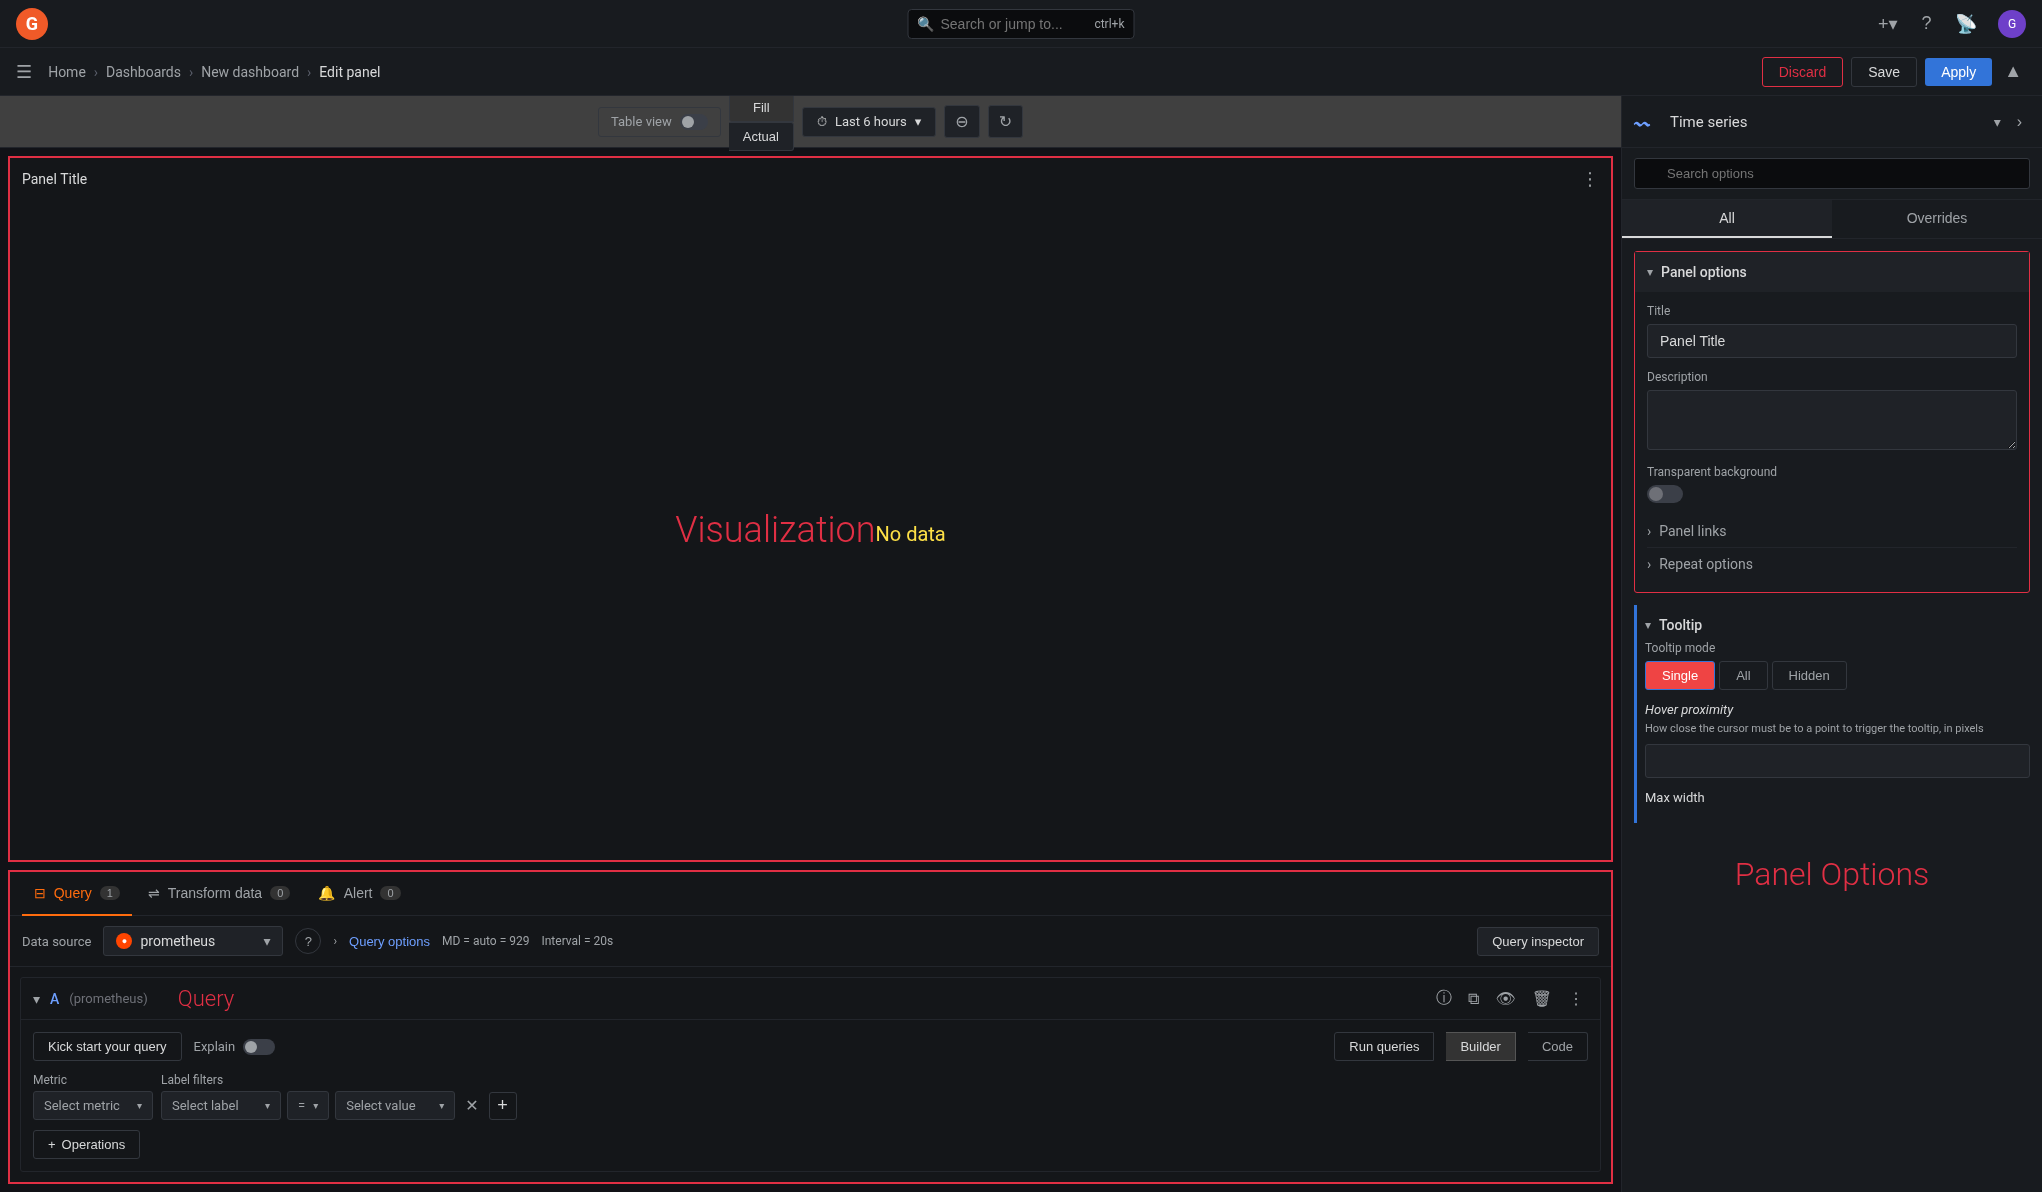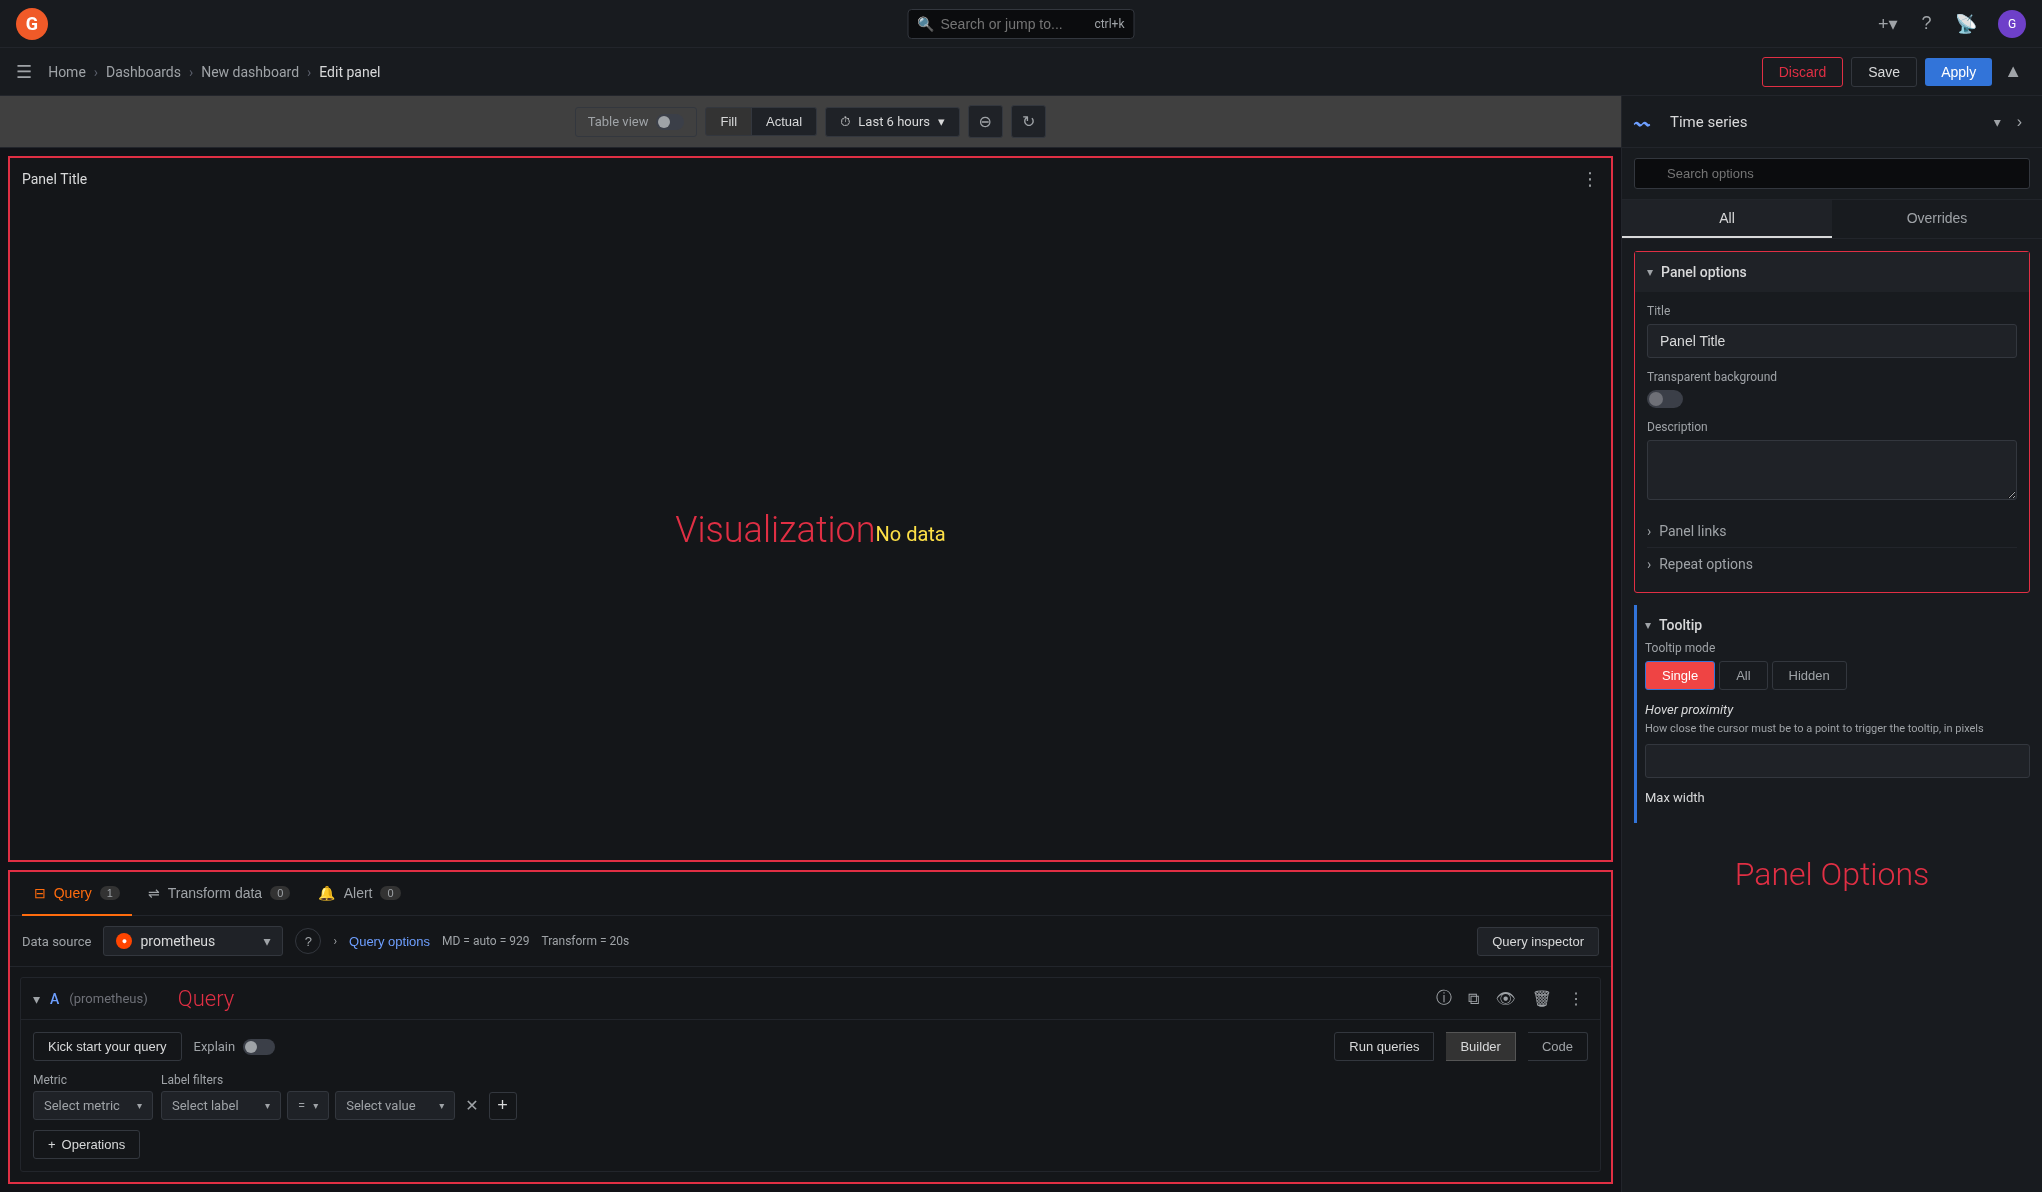--- a/index.html
+++ b/index.html
@@ -847,21 +847,21 @@
 
 <div class="main-layout">
 
   <div class="left-panel">
 
     <div class="panel-toolbar">
       <div class="toolbar-toggle">
         <span>Table view</span>
         <div class="toggle-dot"></div>
       </div>
-      <div style="display:flex;">
+      <div style="display:flex;flex-direction:column;">
         <button class="toolbar-btn active">Fill</button>
         <button class="toolbar-btn toolbar-btn-right">Actual</button>
       </div>
       <div class="toolbar-time">
         <span>⏱</span>
         <span>Last 6 hours</span>
         <span>▾</span>
       </div>
       <button class="toolbar-icon-btn">⊖</button>
       <button class="toolbar-icon-btn">↻</button>
@@ -904,21 +904,21 @@
           <div class="ds-icon">●</div>
           <span class="ds-name">prometheus</span>
           <span class="ds-chevron">▾</span>
         </div>
         <button class="ds-help-btn">?</button>
         <span style="color:#9fa3a7; font-size:12px;">›</span>
         <button class="query-options-btn">
           <span>Query options</span>
         </button>
         <span class="query-options-meta">MD = auto = 929</span>
-        <span class="query-options-meta">Transform = 20s</span>
+        <span class="query-options-meta">Interval = 20s</span>
         <button class="query-inspector-btn">Query inspector</button>
       </div>
 
       <div class="query-block">
         <div class="query-block-header">
           <span class="query-block-chevron">▾</span>
           <span class="query-block-label">A</span>
           <span class="query-block-source">(prometheus)</span>
           <span style="color:#e02f44; font-size:22px; font-weight:300; margin-left: 20px;">Query</span>
           <div class="query-block-actions">
@@ -1006,28 +1006,28 @@
         <div class="section-header">
           <span class="section-chevron">▾</span>
           <span class="section-title">Panel options</span>
         </div>
         <div class="section-body">
           <div class="form-field">
             <div class="form-label">Title</div>
             <input type="text" class="form-input" value="Panel Title" style="">
           </div>
           <div class="form-field">
+            <div class="form-label">Description</div>
+            <textarea class="form-textarea" style=""></textarea>
+          </div>
+          <div class="form-field">
             <div class="form-label">Transparent background</div>
             <div class="toggle-row">
               <div class="toggle-switch"></div>
             </div>
-          </div>
-          <div class="form-field">
-            <div class="form-label">Description</div>
-            <textarea class="form-textarea" style=""></textarea>
           </div>
           <div class="collapsible-item">
             <span>›</span>
             <span>Panel links</span>
           </div>
           <div class="collapsible-item">
             <span>›</span>
             <span>Repeat options</span>
           </div>
         </div>

